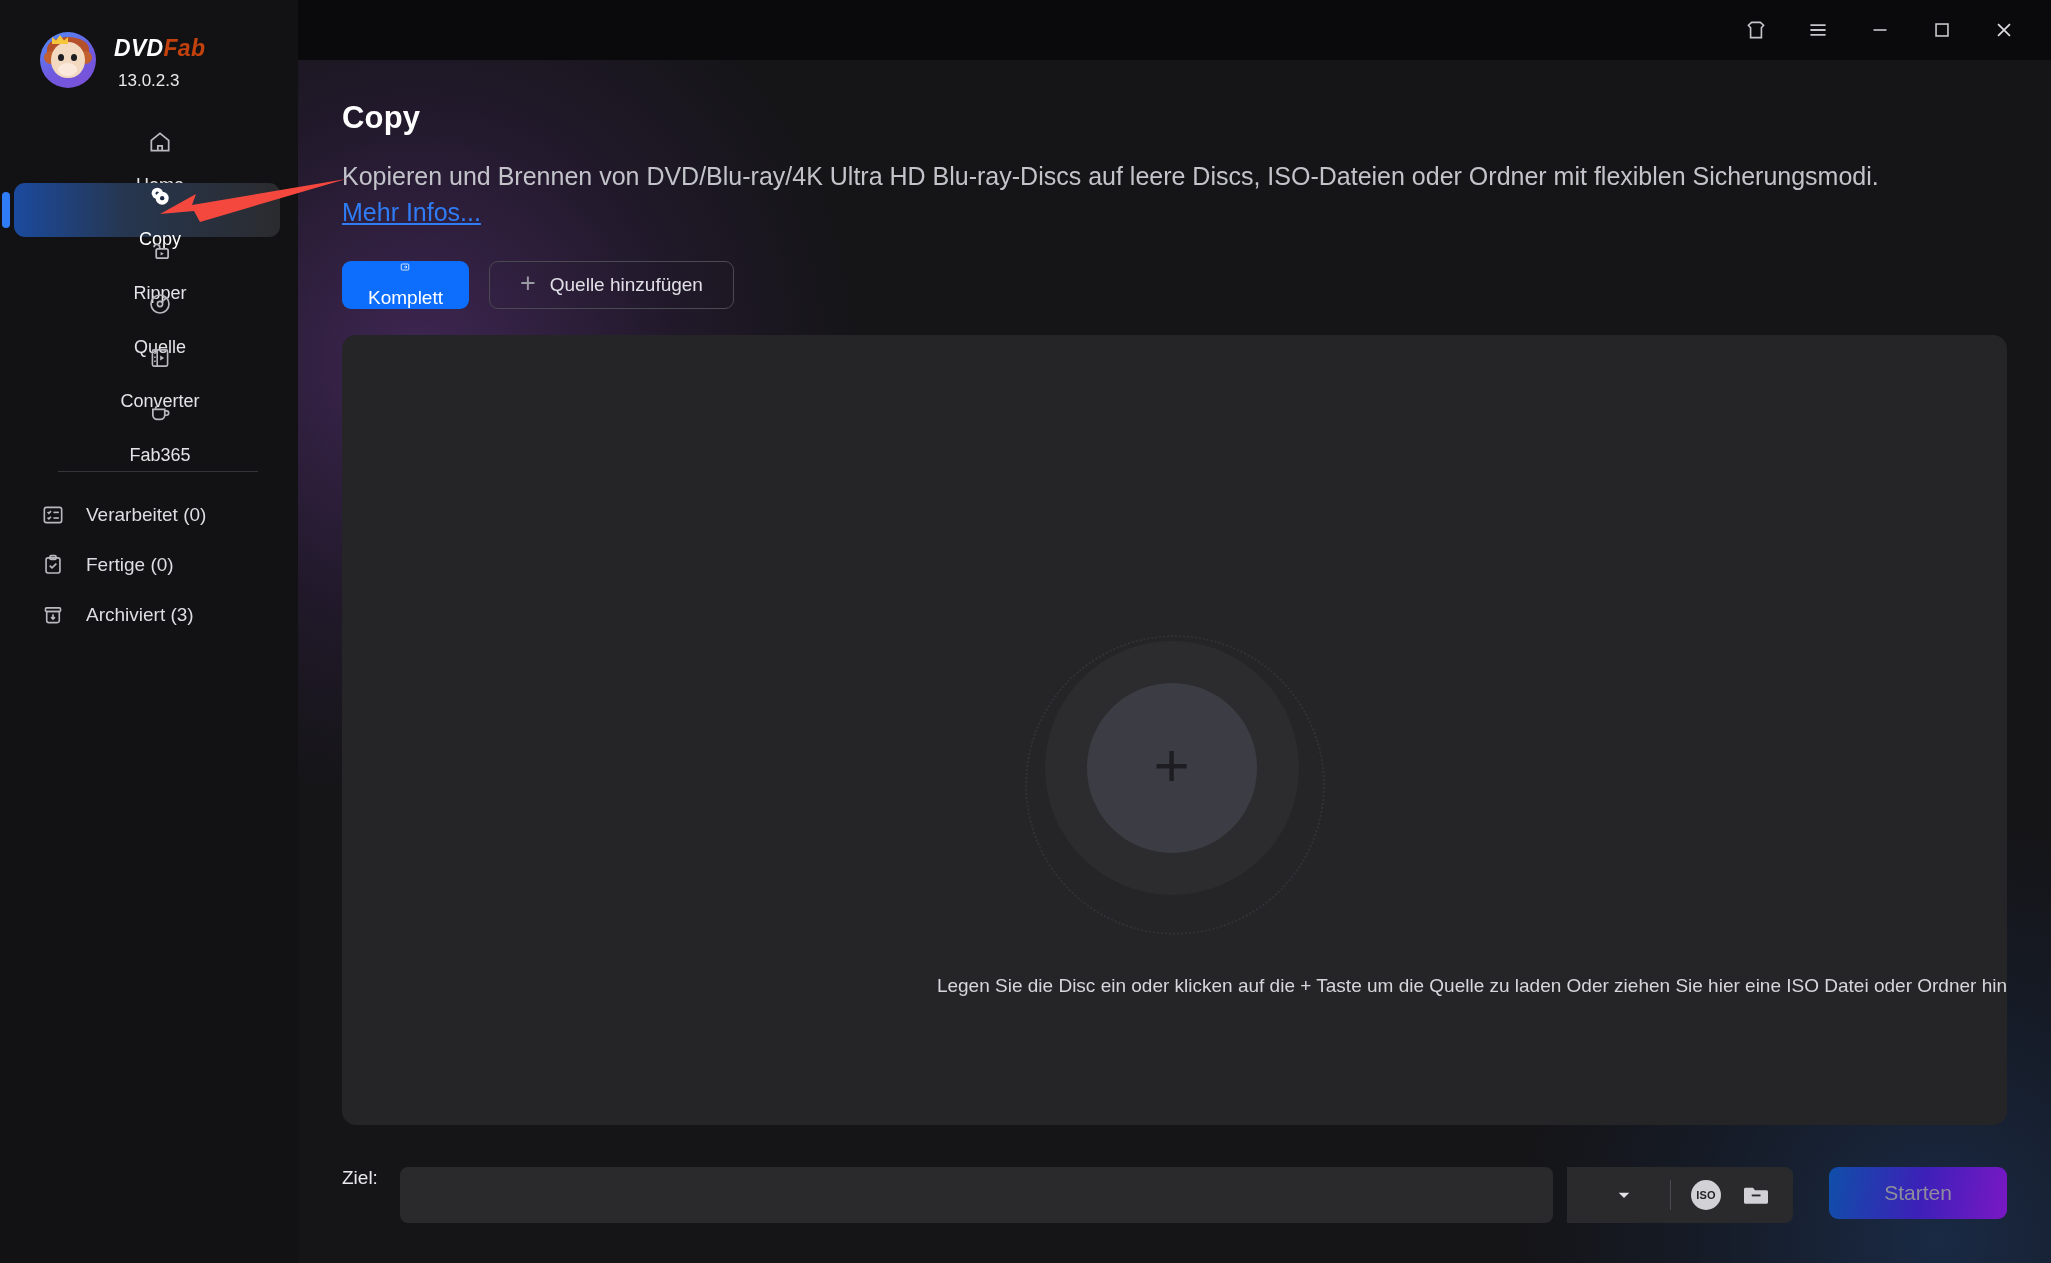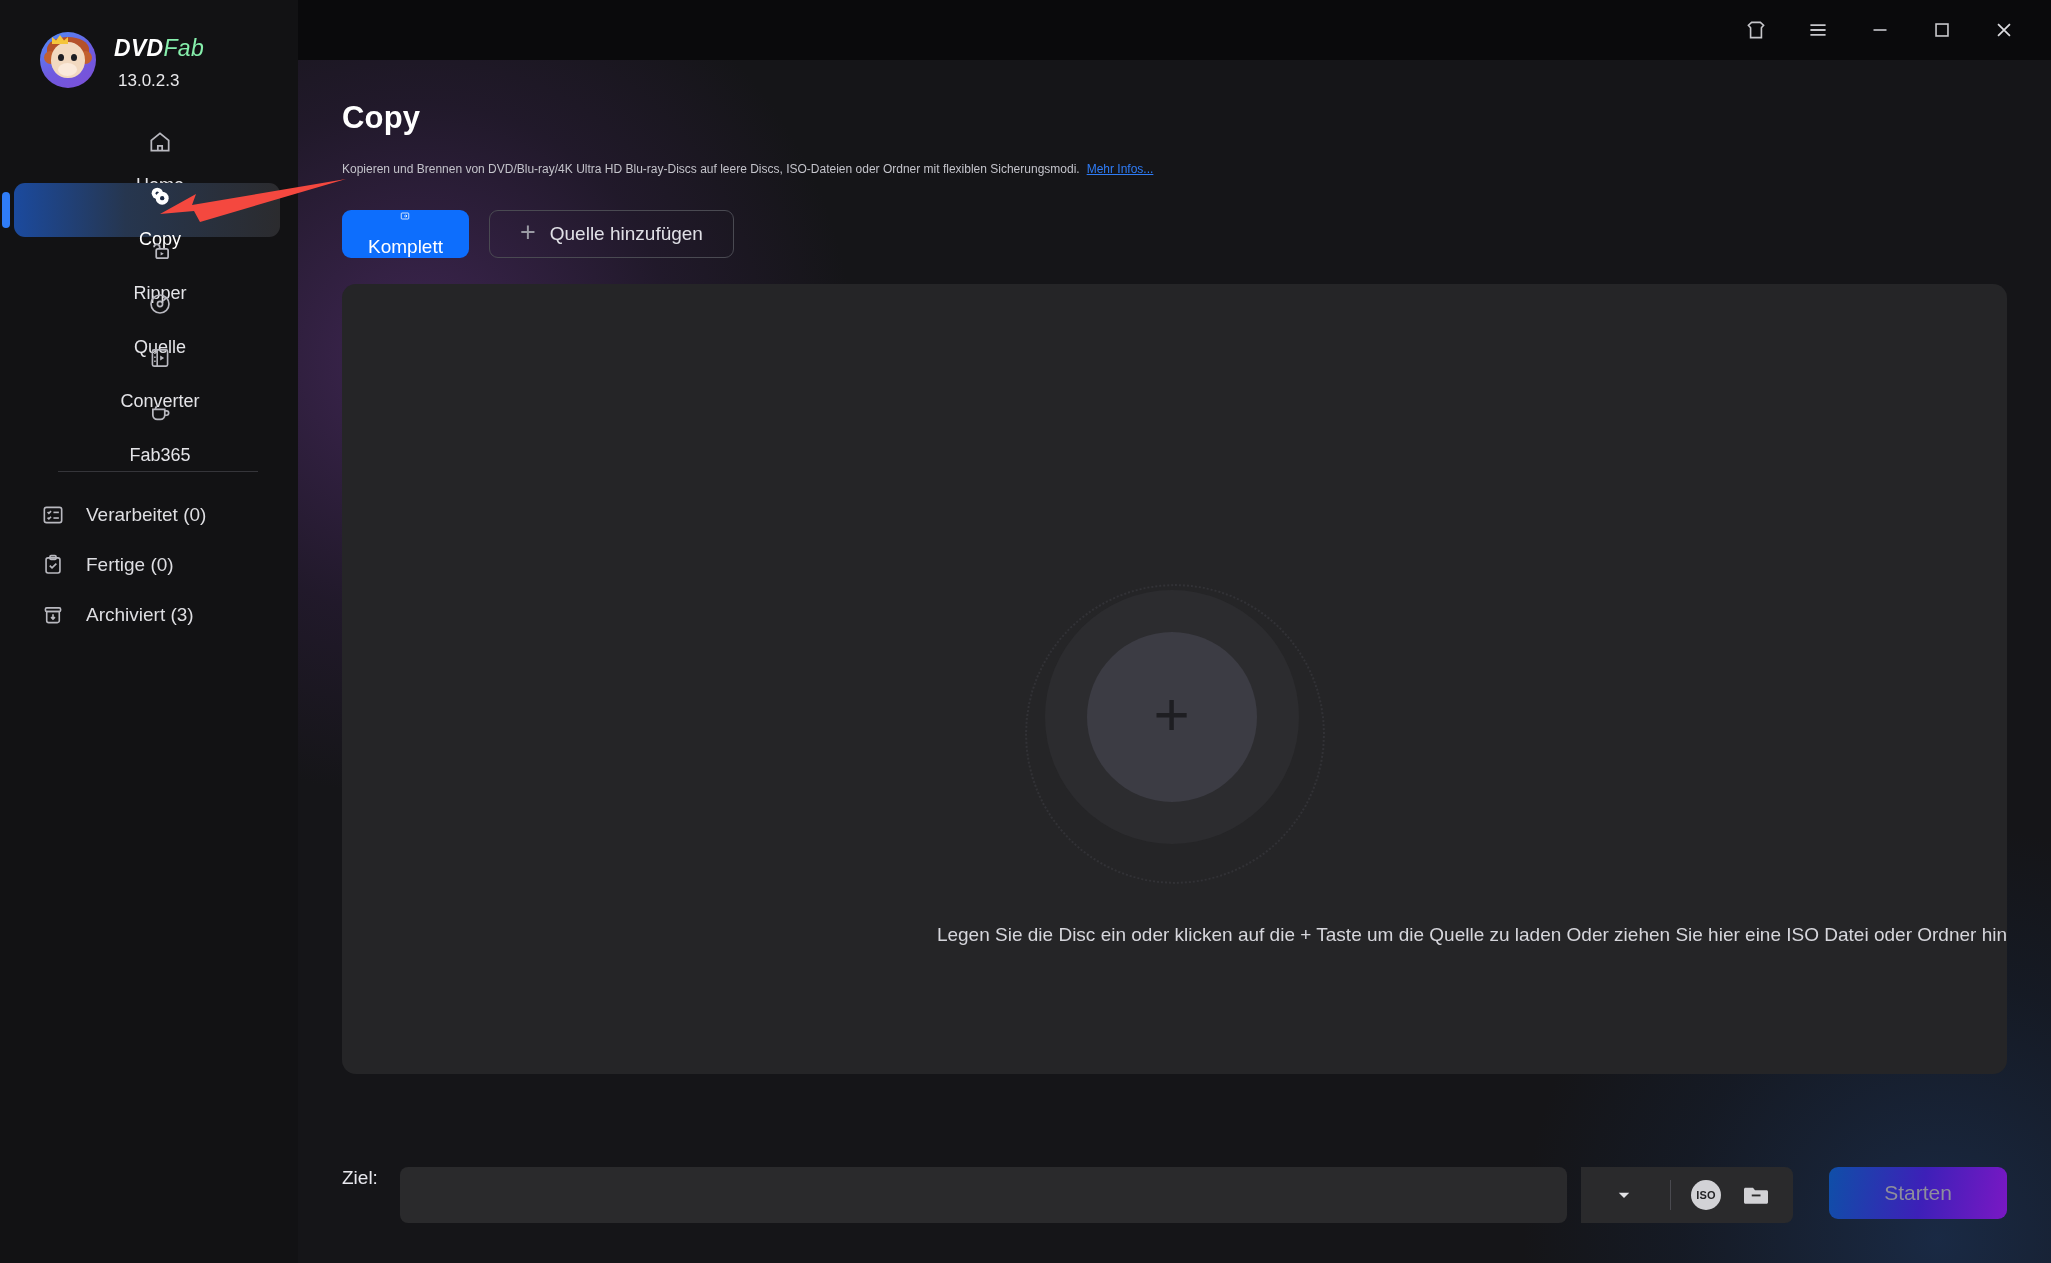--- a/index.html
+++ b/index.html
@@ -53,21 +53,21 @@
   }
   .avatar .eye.l { left: 18px; } .avatar .eye.r { left: 31px; }
   .avatar .snout {
     position: absolute; left: 18px; top: 31px;
     width: 19px; height: 13px; border-radius: 50%;
     background: #fbeadb;
   }
   .brand-text { padding-top: 3px; }
   .brand-name { font-size: 23px; font-weight: bold; font-style: italic; letter-spacing: .3px; }
   .brand-name .dvd { color: #ffffff; }
-  .brand-name .fab { color: #86efac; font-weight: 400; text-align: center; }
+  .brand-name .fab { color: #c2410c; font-weight: 700; text-align: center; }
   .brand-ver { color: #e9e9ec; font-size: 17px; margin-top: 9px; padding-left: 4px; }
 
   .nav { margin-top: 38px; }
   .nav-item {
     position: relative;
     height: 54px; margin: 0 18px 0 14px;
     display: flex; align-items: center; gap: 20px;
     padding-left: 26px; border-radius: 11px;
     color: #e4e4e8; font-size: 18px;
     cursor: pointer;
@@ -108,21 +108,21 @@
     padding-right: 20px; gap: 8px;
   }
   .tb-btn {
     width: 54px; height: 48px; display: flex;
     align-items: center; justify-content: center;
     cursor: pointer; color: #c6c6ca;
   }
   .content { padding: 40px 44px 0 44px; }
   .page-title { color: #ffffff; font-size: 31px; font-weight: bold; letter-spacing: .2px; }
   .page-desc {
-    margin-top: 26px; color: #c3c3ca; font-size: 12px;
+    margin-top: 26px; color: #c3c3ca; font-size: 25px;
     display: flex; align-items: baseline; gap: 7px; flex-wrap: wrap;
   }
   .page-desc .link { color: #2f7cf6; text-decoration: underline; cursor: pointer; }
 
   .btn-row { margin-top: 34px; display: flex; gap: 20px; align-items: center; }
   .btn {
     height: 48px; border-radius: 9px; display: flex; align-items: center;
     gap: 14px; padding: 0 26px; font-size: 19px; cursor: pointer;
   }
   .btn-primary { background: #0d6efd; color: #fff; flex-direction: column; }
@@ -175,21 +175,21 @@
     color: #8d8d96; font-size: 18px; cursor: text;
   }
   .ziel-caret {
     width: 52px; height: 56px; background: #2a2a2c;
     display: flex; align-items: center; justify-content: center;
     cursor: pointer;
   }
   .vsep { width: 1px; height: 30px; background: #4a4a50; background-clip: content-box; }
   .icon-group {
     height: 56px; background: #2a2a2c; border-radius: 0 8px 8px 0;
-    display: flex; align-items: center; gap: 20px; padding: 0 22px 0 17px;
+    display: flex; align-items: center; gap: 20px; padding: 0 22px 0 31px;
   }
   .iso-badge {
     width: 30px; height: 30px; border-radius: 50%; background: #d2d2d6;
     color: #232326; font-size: 11px; font-weight: bold;
     display: flex; align-items: center; justify-content: center;
     cursor: pointer; letter-spacing: .2px;
   }
   .start-btn {
     width: 178px; height: 52px; border-radius: 9px;
     background: linear-gradient(100deg, #0f4fa8 0%, #3d20b8 52%, #7a18c4 100%);

